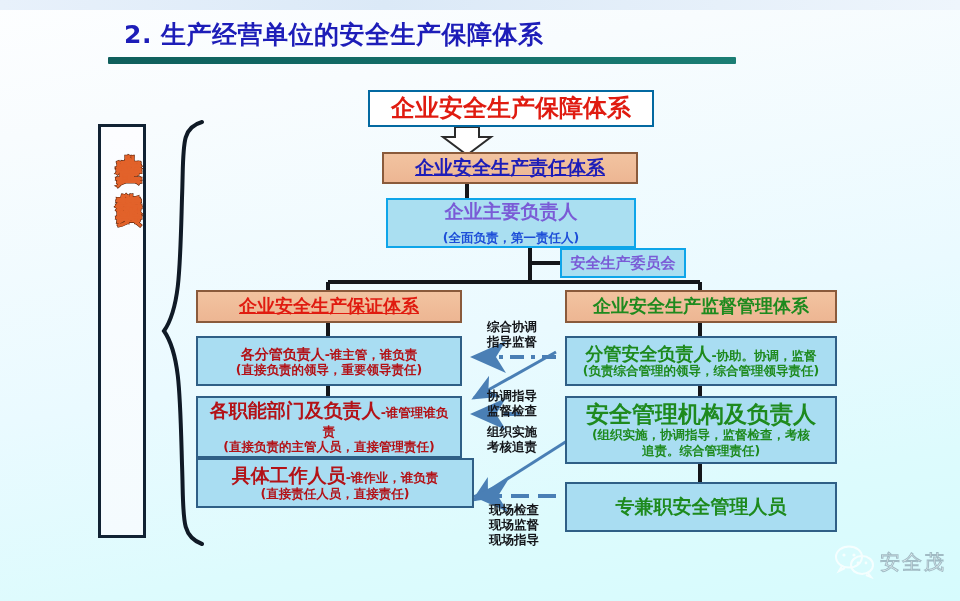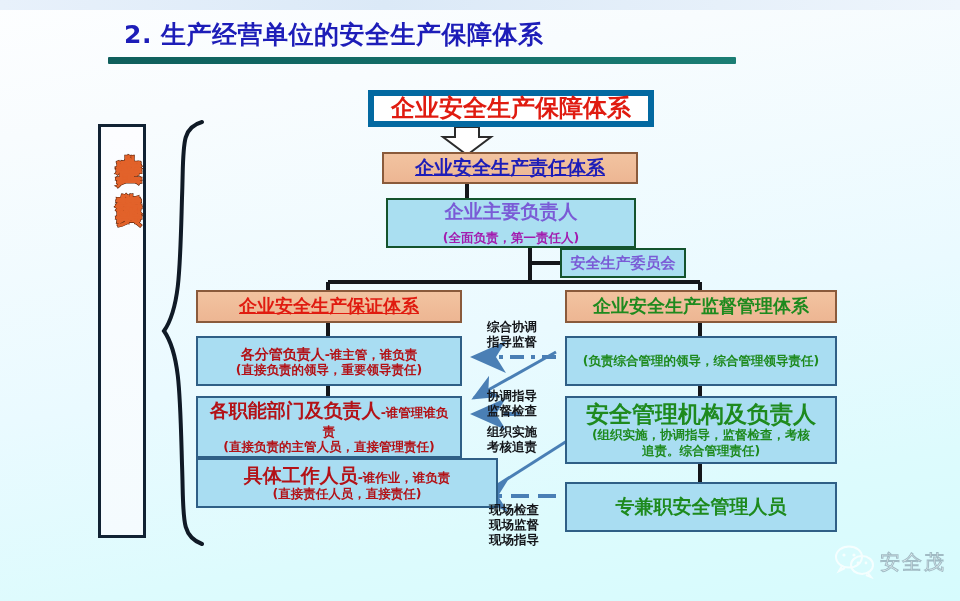--- a/index.html
+++ b/index.html
@@ -37,23 +37,23 @@
   }
   #brace{position:absolute;left:150px;top:118px;width:58px;height:430px;pointer-events:none;}
 
   
   .box{position:absolute;box-sizing:border-box;border:2px solid #2b4a6e;
     display:flex;flex-direction:column;align-items:center;justify-content:center;
     text-align:center;line-height:1.12;}
   .ttl{font-weight:bold;white-space:nowrap;}
   .sub{font-weight:bold;}
 
-  .b-white{background:#ffffff;border:6px solid #0369a1;}
+  .b-white{background:#ffffff;border:2px solid #0369a1;}
   .b-tan{background:linear-gradient(180deg,#f2c3a0,#edb693);border:2px solid #8a5a3b;}
-  .b-blue{background:#aadff1;border:2px solid #14532d;}
+  .b-blue{background:#aadff1;border:2px solid #0ea5e9;}
   .b-blue2{background:#a9ddf2;border:2px solid #2f5f86;}
 
   .red{color:#e01b10;}
   .purple{color:#7a5bd6;}
   .green{color:#1e8a1e;}
   .darkred{color:#b31217;}
   .u{text-decoration:underline;}
   svg.ovl{position:absolute;left:0;top:0;width:960px;height:601px;pointer-events:none;}
 
   .note{position:absolute;font-size:12.5px;font-weight:bold;color:#14161a;
@@ -123,21 +123,21 @@
 <div class="box b-white" style="left:368px;top:90px;width:286px;height:37px;">
   <span class="ttl red" style="font-size:24px;">企业安全生产保障体系</span>
 </div>
 
 <div class="box b-tan" style="left:382px;top:152px;width:256px;height:32px;">
   <span class="ttl u" style="font-size:19px;color:#1d1db8;">企业安全生产责任体系</span>
 </div>
 
 <div class="box b-blue" style="left:386px;top:198px;width:250px;height:50px;">
   <span class="ttl purple" style="font-size:19px;">企业主要负责人</span>
-  <span class="sub" style="font-size:12.5px;color:#a21caf;margin-top:8px;">(全面负责，第一责任人)</span>
+  <span class="sub" style="font-size:12.5px;color:#1d4ed8;margin-top:8px;">(全面负责，第一责任人)</span>
 </div>
 
 <div class="box b-blue" style="left:560px;top:248px;width:126px;height:30px;">
   <span class="ttl purple" style="font-size:15px;">安全生产委员会</span>
 </div>
 
 <div class="box b-tan" style="left:196px;top:290px;width:266px;height:33px;">
   <span class="ttl u red" style="font-size:18px;">企业安全生产保证体系</span>
 </div>
 
@@ -148,32 +148,35 @@
   <span class="sub darkred" style="font-size:12.5px;text-align:right;">(直接负责的领导，重要领导责任)</span>
 </div>
 
 <div class="box b-blue2" style="left:196px;top:396px;width:266px;height:62px;">
   <div style="padding:0 6px;">
     <span class="ttl darkred" style="font-size:19px;">各职能部门及负责人</span><span class="sub darkred" style="font-size:12.5px;">-谁管理谁负责</span>
   </div>
   <span class="sub darkred" style="font-size:12.5px;">(直接负责的主管人员，直接管理责任)</span>
 </div>
 
-<div class="box b-blue2" style="left:196px;top:458px;width:302px;height:50px;">
+<div class="box b-blue2" style="left:196px;top:458px;width:278px;height:50px;">
   <div style="white-space:nowrap;">
     <span class="ttl darkred" style="font-size:19px;">具体工作人员</span><span class="sub darkred" style="font-size:12.5px;">-谁作业，谁负责</span>
   </div>
   <span class="sub darkred" style="font-size:12.5px;">(直接责任人员，直接责任)</span>
 </div>
 
 <div class="box b-tan" style="left:565px;top:290px;width:272px;height:33px;">
   <span class="ttl green" style="font-size:18px;">企业安全生产监督管理体系</span>
 </div>
 
 <div class="box b-blue2" style="left:565px;top:336px;width:272px;height:50px;">
+  <div style="white-space:nowrap;">
+    <span class="ttl green" style="font-size:18px;">分管安全负责人</span><span class="sub green" style="font-size:12.5px;">-协助。协调，监督</span>
+  </div>
   <span class="sub green" style="font-size:12.5px;">(负责综合管理的领导，综合管理领导责任)</span>
 </div>
 
 <div class="box b-blue2" style="left:565px;top:396px;width:272px;height:68px;">
   <span class="ttl green" style="font-size:23px;">安全管理机构及负责人</span>
   <span class="sub green" style="font-size:12.5px;padding:0 23px;line-height:1.25;">(组织实施，协调指导，监督检查，考核追责。综合管理责任)</span>
 </div>
 
 <div class="box b-blue2" style="left:565px;top:482px;width:272px;height:50px;">
   <span class="ttl green" style="font-size:19px;">专兼职安全管理人员</span>

